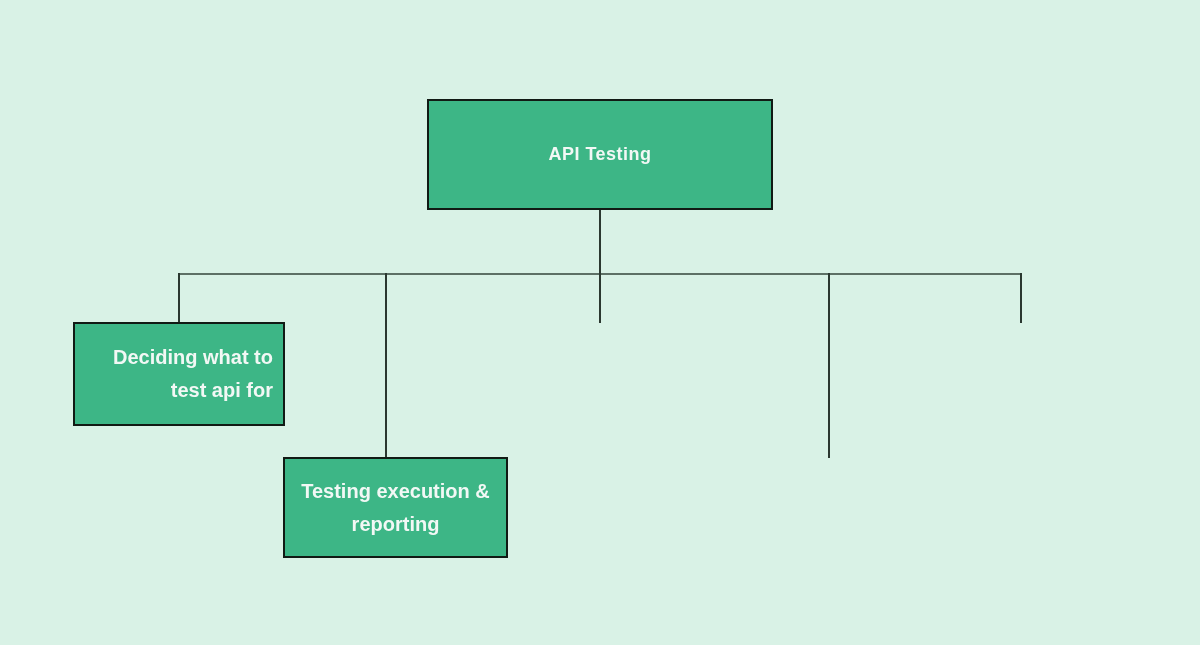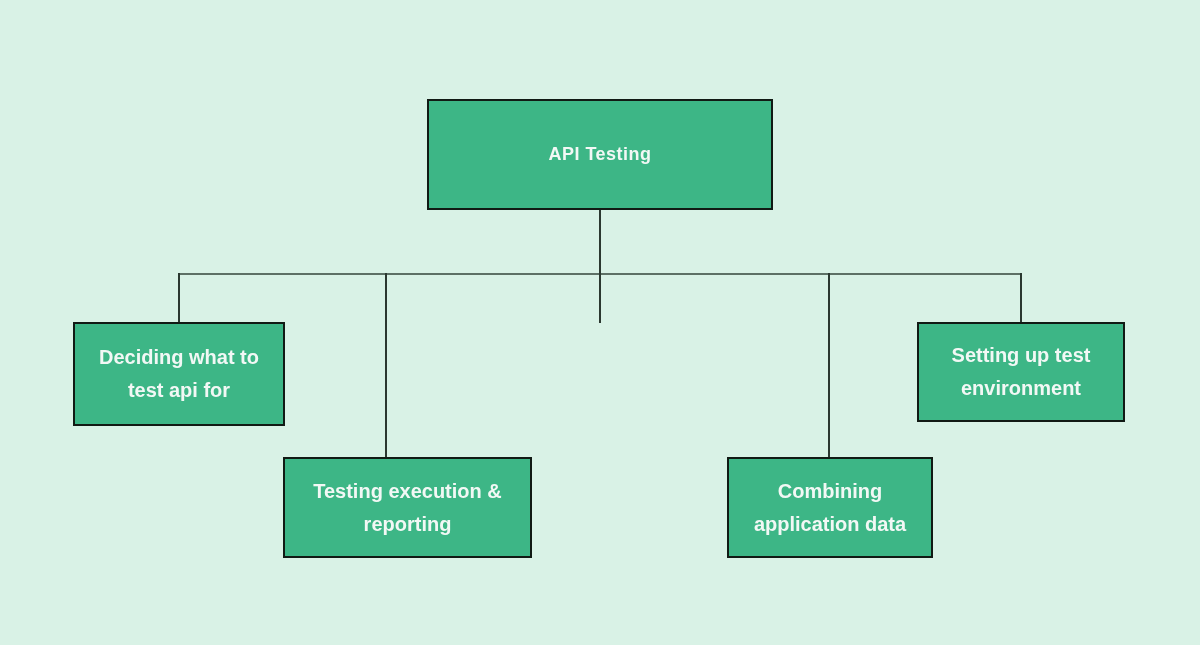--- a/index.html
+++ b/index.html
@@ -31,22 +31,22 @@
   .node.root {
     left: 427px; top: 99px; width: 346px; height: 111px;
     font-size: 18px;
     letter-spacing: 0.5px;
   }
   .node.child {
     font-size: 20px;
     line-height: 33px;
     padding: 0 10px;
   }
-  .node.n1 { left: 73px;  top: 322px; width: 212px; height: 104px; }
-  .node.n2 { left: 283px; top: 457px; width: 249px; height: 101px; }
+  .node.n1 { left: 73px;  top: 322px; width: 212px; height: 104px; text-align: right; }
+  .node.n2 { left: 283px; top: 457px; width: 225px; height: 101px; }
   .node.n3 { left: 497px; top: 322px; width: 207px; height: 100px; }
   .node.n4 { left: 727px; top: 457px; width: 206px; height: 101px; }
   .node.n5 { left: 917px; top: 322px; width: 208px; height: 100px; }
 
   .connector {
     position: absolute;
     background: var(--connector, #4d5d53);
   }
   .connector.vert { width: 2px; background: var(--connector-vert, #2b3830); }
   .connector.horiz { height: 2px; background: var(--connector, #5d7065); }
@@ -78,21 +78,15 @@
 
   <div class="node child n1">
     <span>Deciding what to test api for</span>
   </div>
 
   <div class="node child n2">
     <span>Testing execution &amp; reporting</span>
   </div>
 
 
-  <div class="node child n4">
-    <span>Combining application data</span>
-  </div>
 
-  <div class="node child n5">
-    <span>Setting up test environment</span>
-  </div>
 
 </div>
 
 </body></html>

